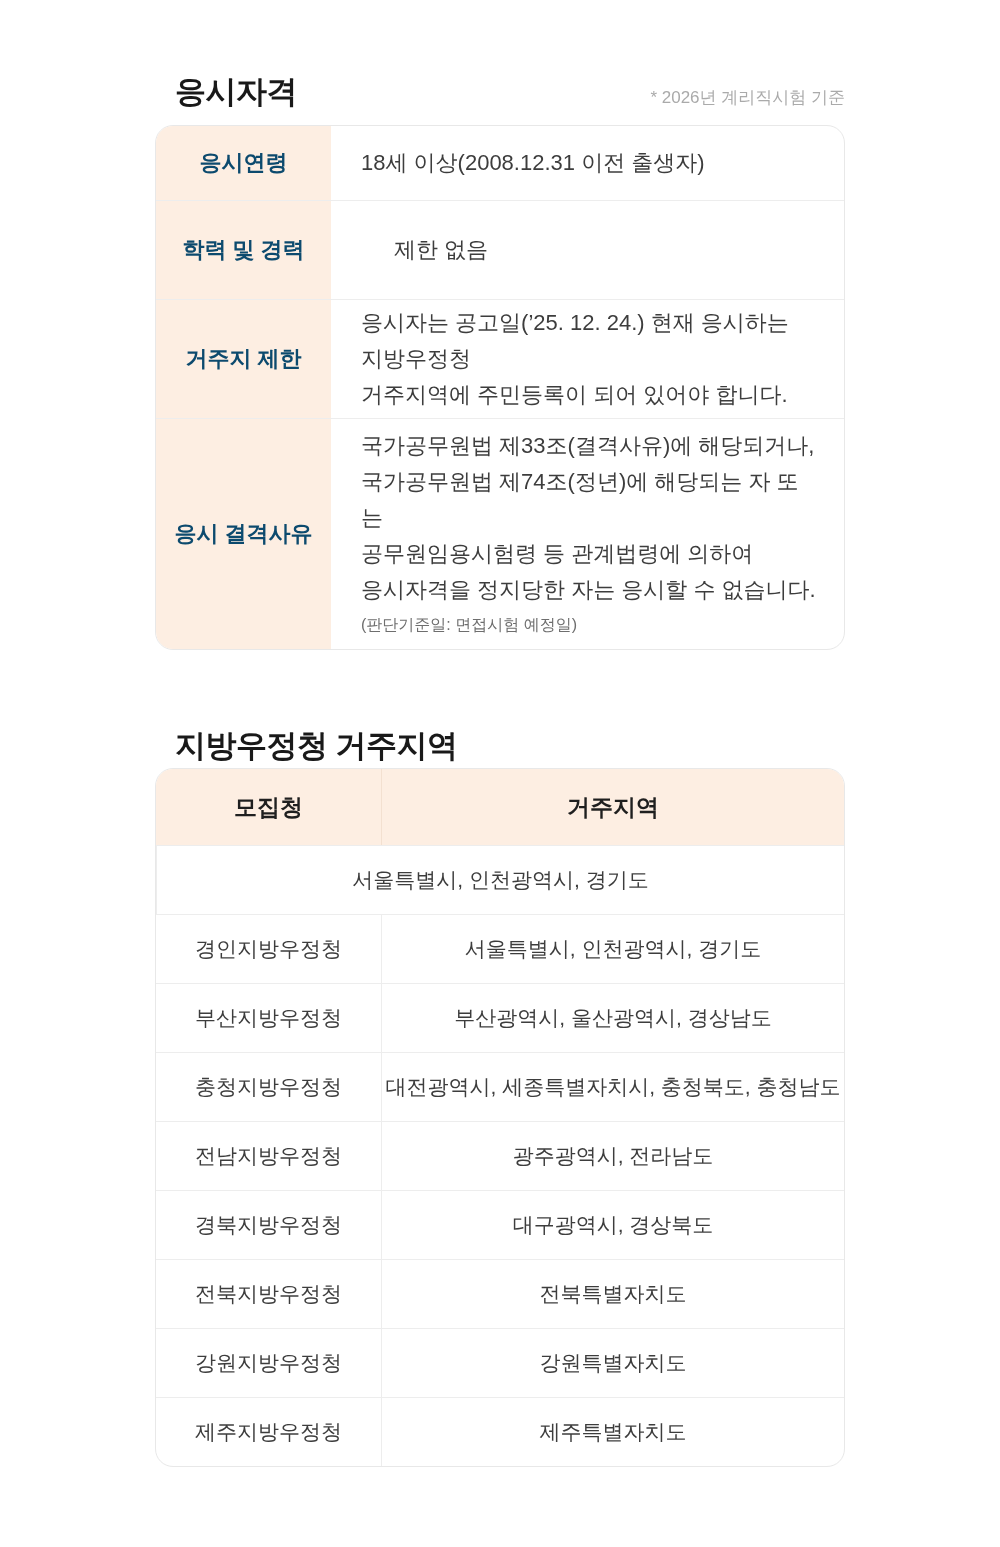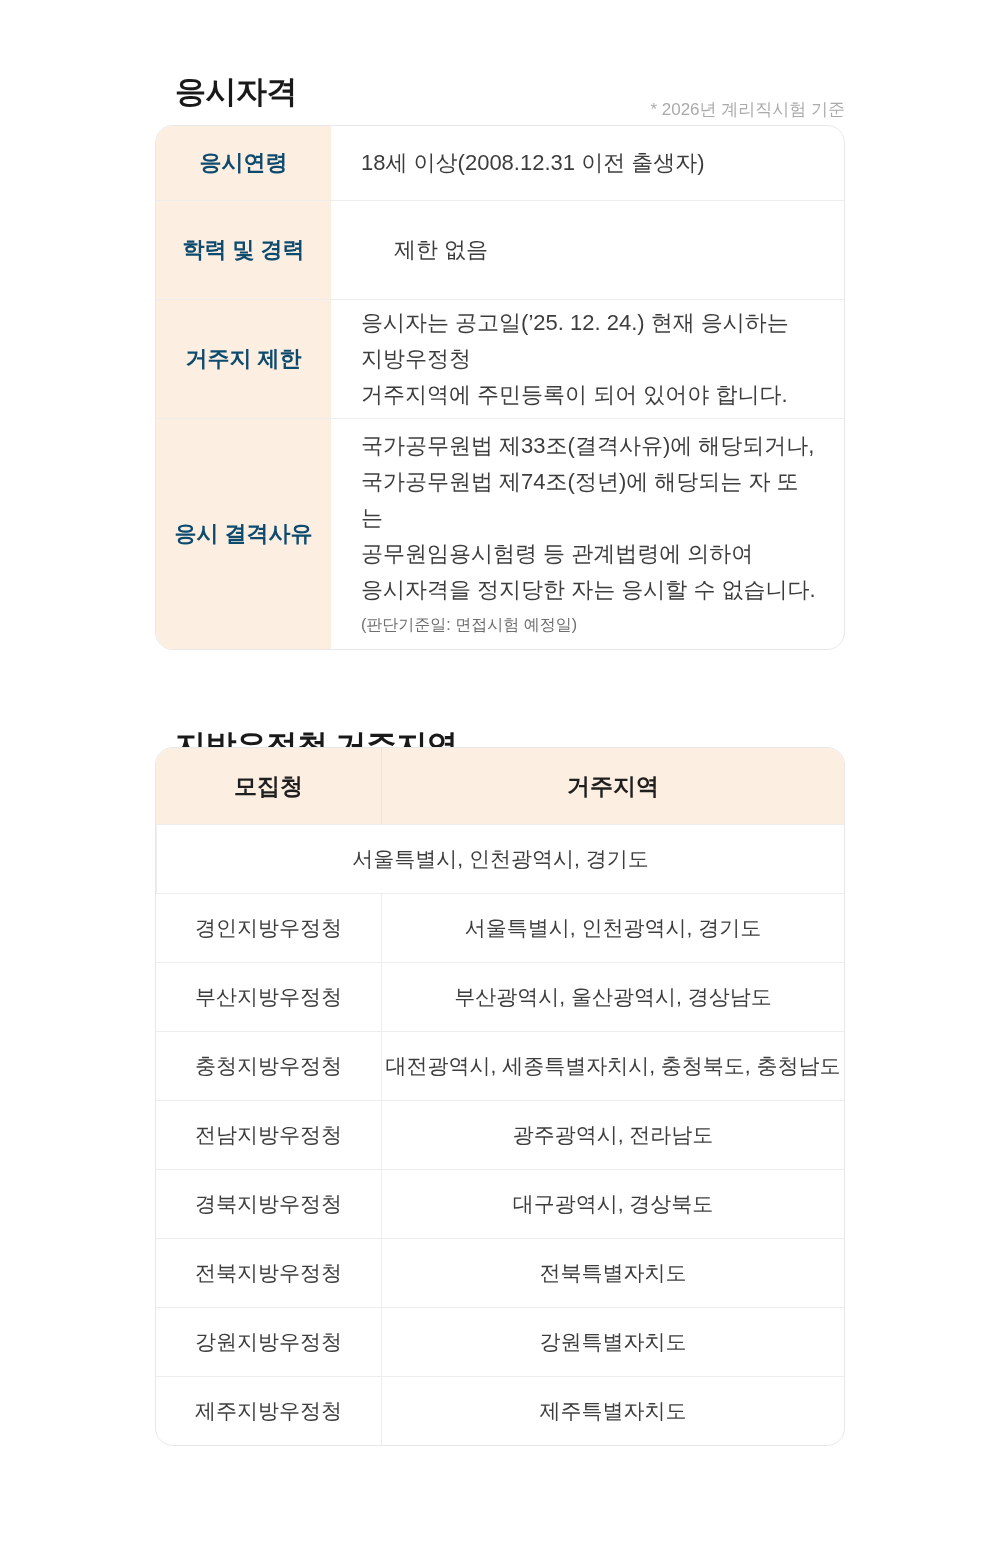--- a/index.html
+++ b/index.html
@@ -25,39 +25,39 @@
     color: #191919;
     letter-spacing: -0.5px;
     margin-left: 7px;
   }
   .title-1 { top: 71px; }
   .title-2 { top: 725px; }
 
   .footnote {
     position: absolute;
     right: 155px;
-    top: 98px;
+    top: 86px;
     font-size: 17px;
     color: #aaaaaa;
     text-align: right;
   }
 
   
   .card {
     position: absolute;
     left: 155px;
     width: 690px;
     box-sizing: border-box;
     border: 1px solid #e8e8e8;
     border-radius: 18px;
     overflow: hidden;
     background: #ffffff;
   }
   .card-1 { top: 125px; }
-  .card-2 { top: 747px; }
+  .card-2 { top: 768px; }
 
   
   .t1-row { display: flex; }
   .t1-row + .t1-row { border-top: 1px solid #ededed; }
   .t1-label {
     width: 175px;
     flex-shrink: 0;
     background: #fdeee2;
     display: flex;
     align-items: center;

